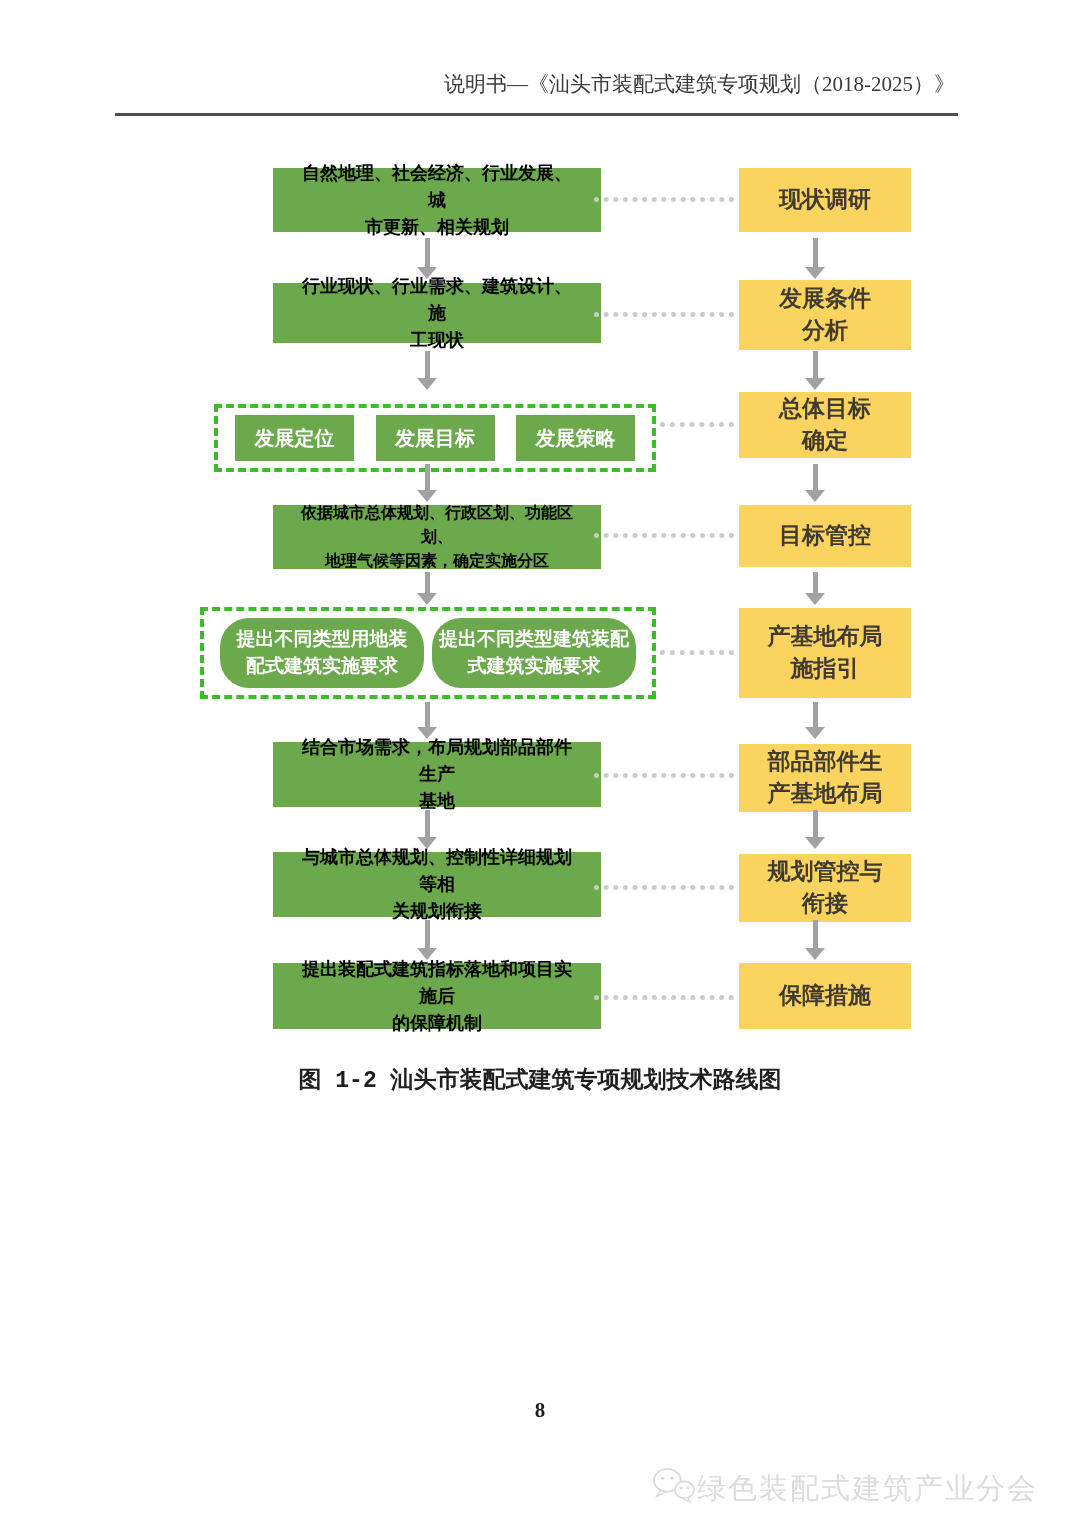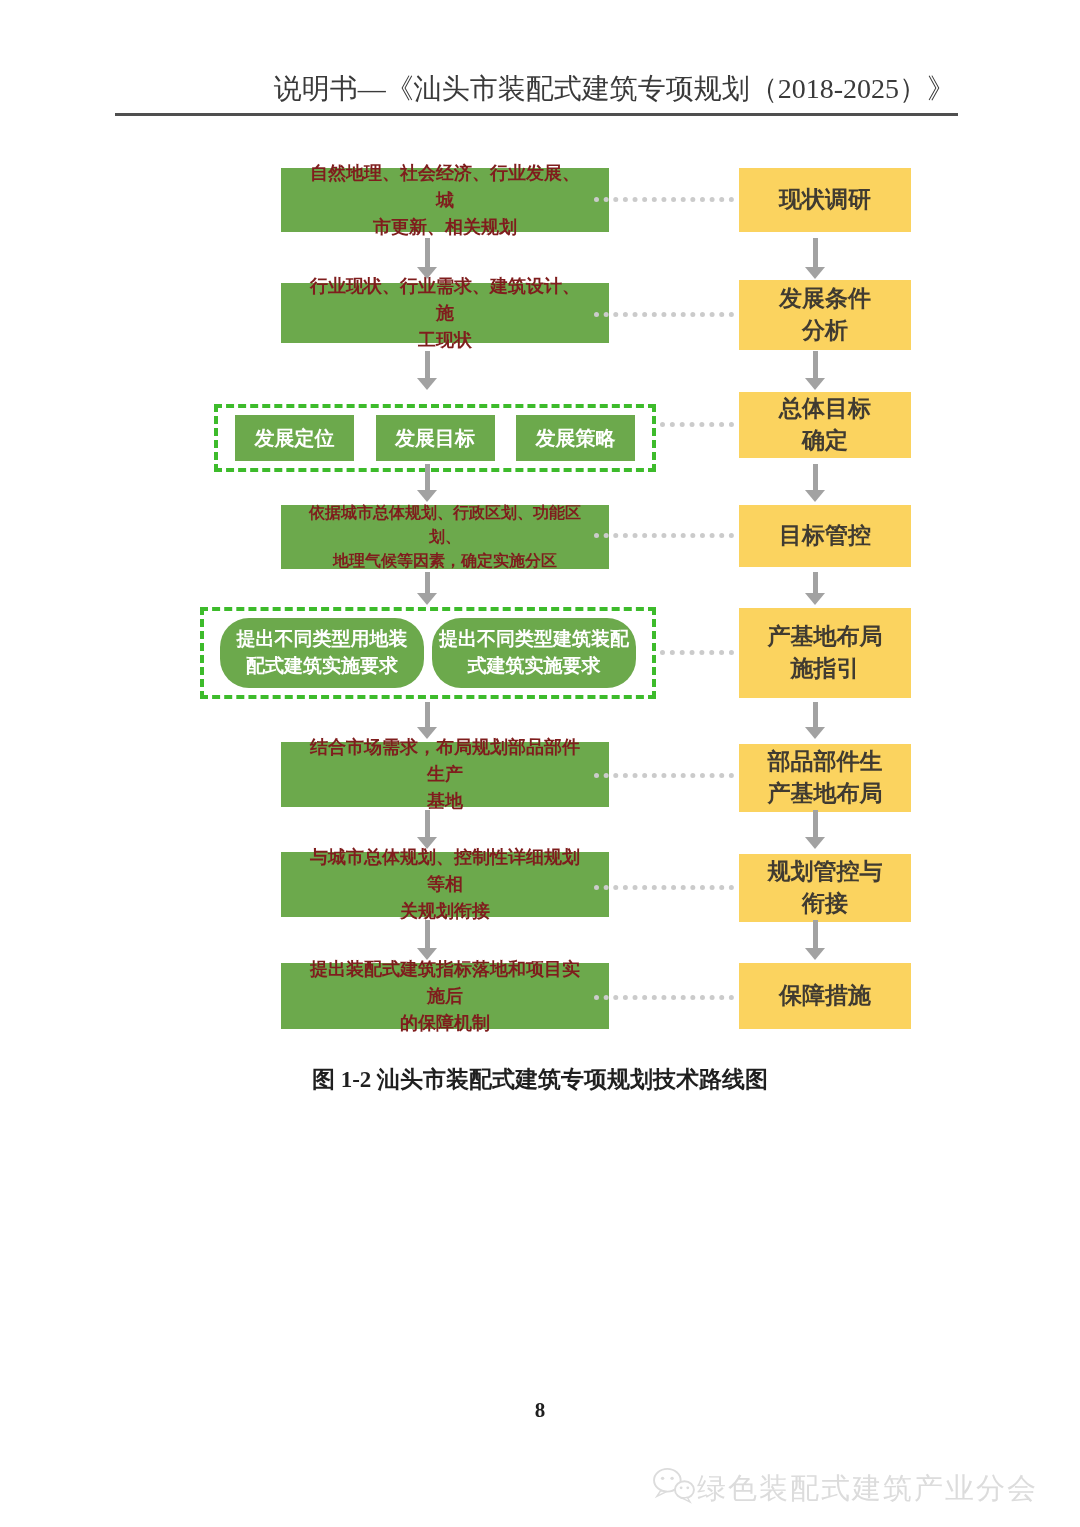--- a/index.html
+++ b/index.html
@@ -1,25 +1,25 @@
 <!DOCTYPE html>
 <html><head>
 <meta charset="utf-8">
 <style>
   html,body{margin:0;padding:0;background:#ffffff;}
   #page{position:relative;width:1080px;height:1527px;background:#ffffff;margin:0 auto;overflow:hidden;
         font-family:"Liberation Sans",sans-serif;}
 
   
   .header-title{position:absolute;top:70px;left:0;width:955px;text-align:right;
-    font-family:"Liberation Serif",serif;font-size:28px;color:#3a3a3a;}
+    font-family:"Liberation Serif",serif;font-size:21px;color:#3a3a3a;}
   .header-rule{position:absolute;top:113px;left:115px;width:843px;height:3px;background:#4f4f4f;}
 
   
-  .gbox{position:absolute;left:281px;width:328px;background:#6ca94c;color:#7f1d1d;
+  .gbox{position:absolute;left:273px;width:328px;background:#6ca94c;color:#000000;
     display:flex;align-items:center;justify-content:center;text-align:center;
     font-weight:bold;font-size:18px;line-height:1.5;white-space:pre-line;
     padding:0 24px;box-sizing:border-box;}
   .g1{top:168px;height:64px}
   .g2{top:283px;height:60px}
   .g4{top:505px;height:64px;font-size:16px;}
   .g6{top:742px;height:65px}
   .g7{top:852px;height:65px}
   .g8{top:963px;height:66px}
 
@@ -67,21 +67,21 @@
   .c2{left:594px;top:312px;width:140px}
   .c3{left:660px;top:422px;width:74px}
   .c4{left:594px;top:533px;width:140px}
   .c5{left:660px;top:650px;width:74px}
   .c6{left:594px;top:773px;width:140px}
   .c7{left:594px;top:885px;width:140px}
   .c8{left:594px;top:995px;width:140px}
 
   
   .caption{position:absolute;top:1064px;left:0;width:1080px;text-align:center;
-    font-family:Liberation Serif, serif;font-weight:bold;font-size:23px;color:#1f1f1f;}
+    font-family:Liberation Mono, monospace;font-weight:bold;font-size:23px;color:#1f1f1f;}
   .pageno{position:absolute;top:1398px;left:0;width:1080px;text-align:center;
     font-family:"Liberation Serif",serif;font-weight:bold;font-size:21px;color:#1f1f1f;}
 
   
   .watermark{position:absolute;top:1466px;right:42px;display:flex;align-items:center;
     color:#dcdcdc;font-size:29px;letter-spacing:2px;font-family:"Liberation Sans",sans-serif;}
 </style>
 </head>
 <body>
 

